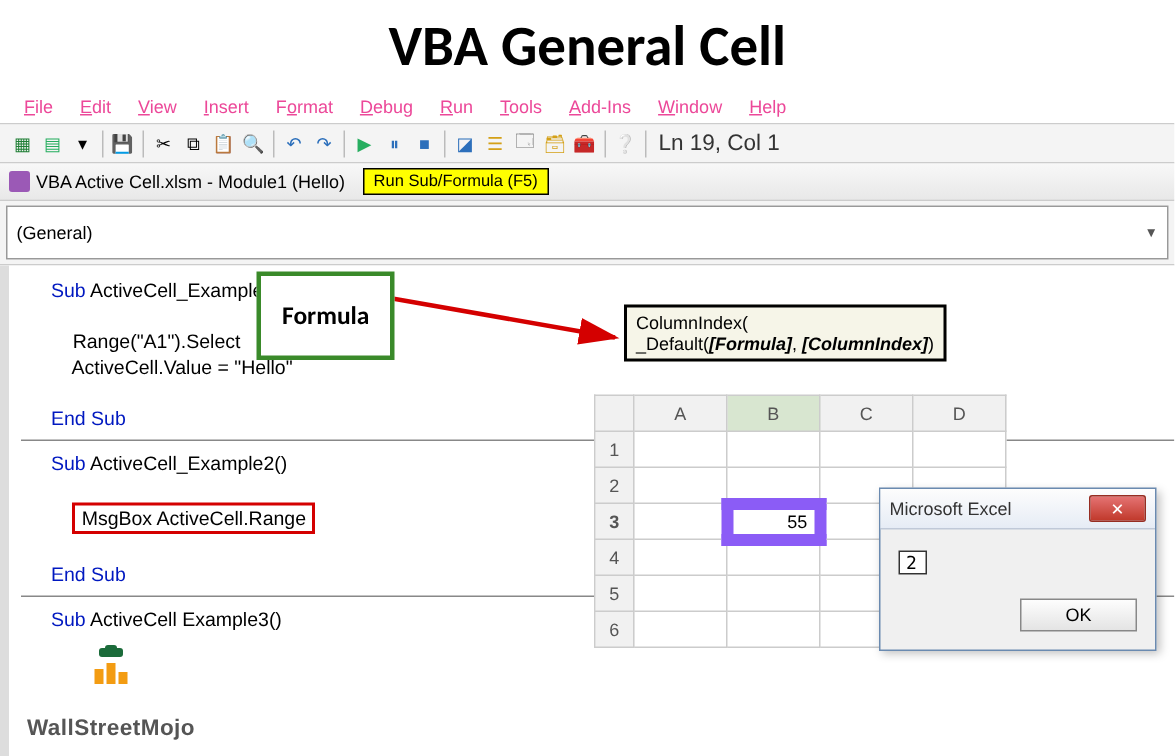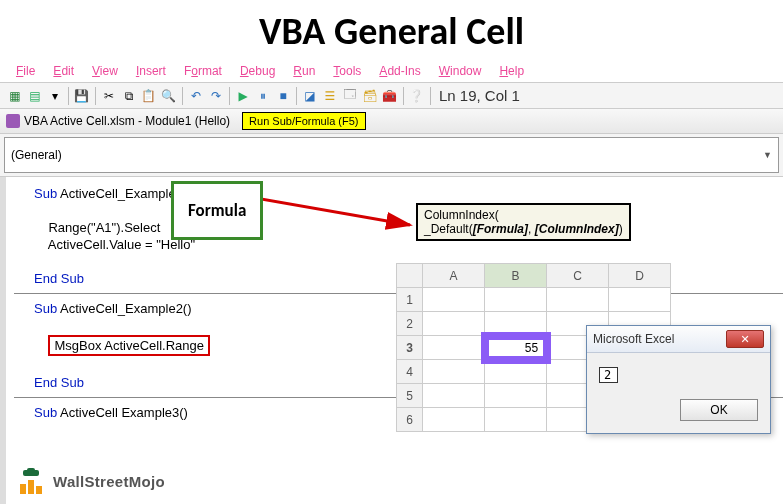--- a/index.html
+++ b/index.html
@@ -53,21 +53,21 @@
 
 .msgbox { position: absolute; top: 148px; left: 580px; width: 185px; border: 1px solid #6a8ab0; background: #f0f0f0; z-index: 6; box-shadow: 2px 2px 6px rgba(0,0,0,.25); font-size: 12px; }
 .msgbox .titlebar { display: flex; align-items: center; justify-content: space-between; background: linear-gradient(#fdfdfd,#e6ecf5); border-bottom: 1px solid #c0c9d8; padding: 4px 6px; gap: 36px; }
 .msgbox .titlebar .t { color: #333; }
 .msgbox .titlebar .closebtn { width: 38px; height: 18px; background: linear-gradient(#e57373,#c0392b); border: 1px solid #962d22; color: #fff; display: flex; align-items: center; justify-content: center; font-size: 11px; border-radius: 2px; cursor: pointer; }
 .msgbox .body { padding: 14px 12px 6px; }
 .msgbox .body .val { border: 1px solid #333; display: inline-block; padding: 0 6px 0 4px; font-family: Consolas, monospace; background: #fff; }
 .msgbox .btnrow { padding: 10px 12px 12px; text-align: right; }
 .msgbox .btnrow button { width: 78px; height: 22px; border: 1px solid #888; background: linear-gradient(#fdfdfd,#e4e4e4); cursor: pointer; font-size: 12px; }
 
-.watermark { position: absolute; left: 18px; bottom: 10px; display: flex; align-items: center; gap: 9px; }
+.watermark { position: absolute; left: 18px; bottom: 10px; display: flex; align-items: center; gap: 21px; flex-direction: column; }
 .watermark .logo { width: 26px; height: 26px; position: relative; }
 .watermark .logo .hat { position: absolute; top: 2px; left: 5px; width: 16px; height: 6px; background: #1b6b3a; border-radius: 2px; }
 .watermark .logo .hat2 { position: absolute; top: 0; left: 9px; width: 8px; height: 6px; background: #1b6b3a; border-radius: 2px; }
 .watermark .logo .bar { position: absolute; bottom: 0; left: 2px; width: 6px; height: 10px; background: #f39c12; }
 .watermark .logo .bar2 { position: absolute; bottom: 0; left: 10px; width: 6px; height: 14px; background: #f39c12; }
 .watermark .logo .bar3 { position: absolute; bottom: 0; left: 18px; width: 6px; height: 8px; background: #f39c12; }
 .watermark .txt { font-size: 15px; font-weight: 700; color: #555; letter-spacing: .3px; }
 </style>
 </head>
 <body>

